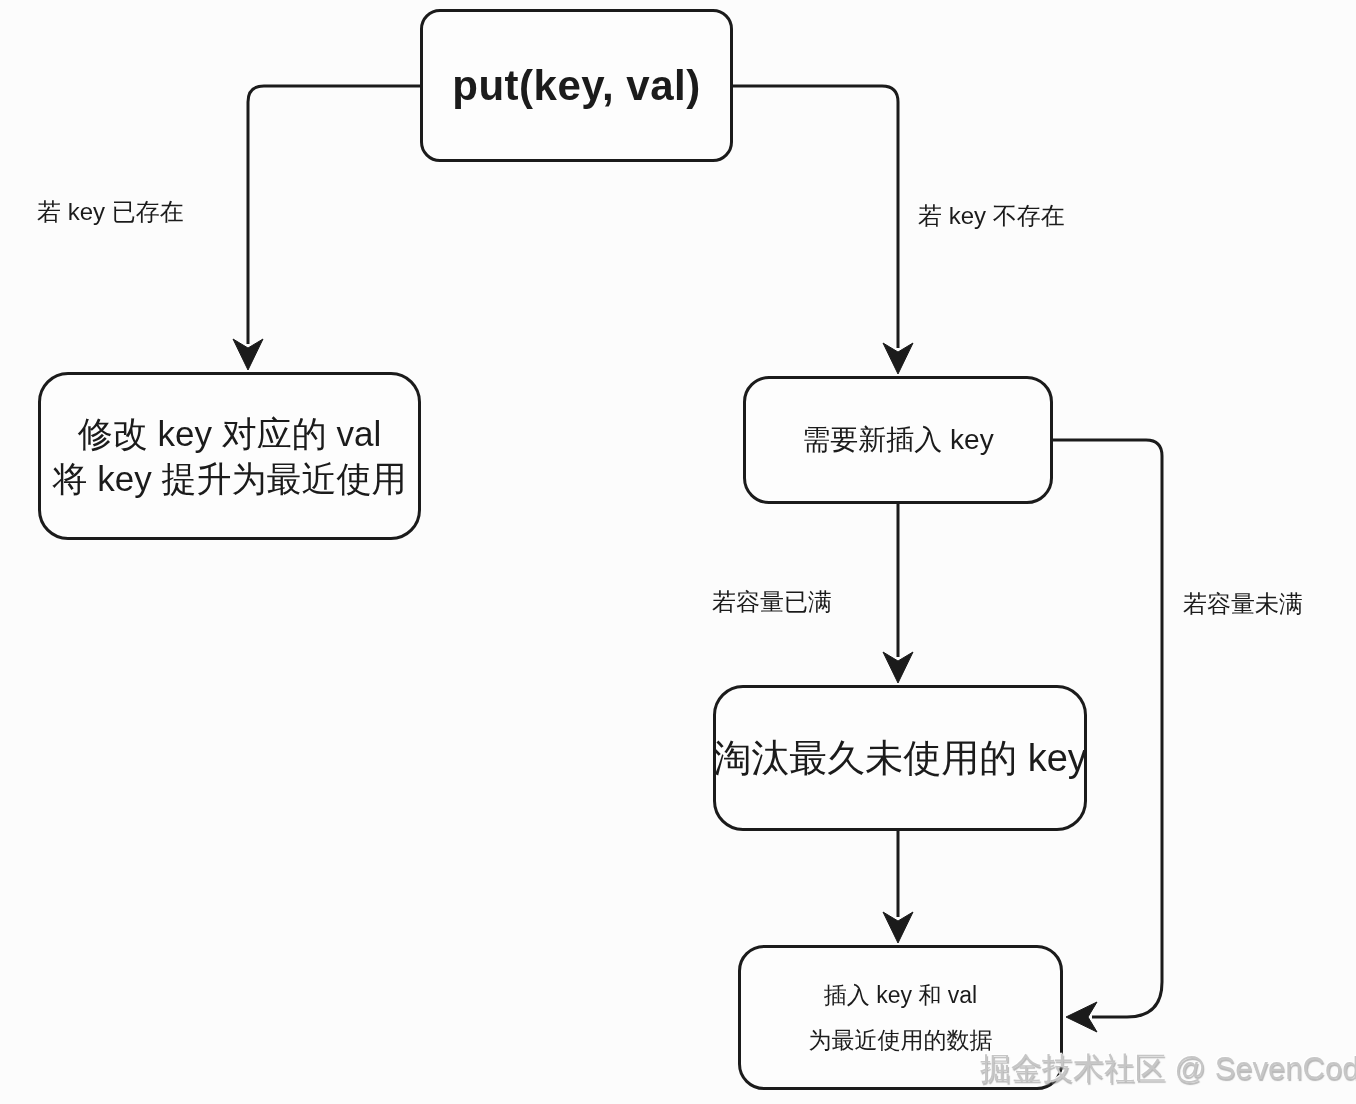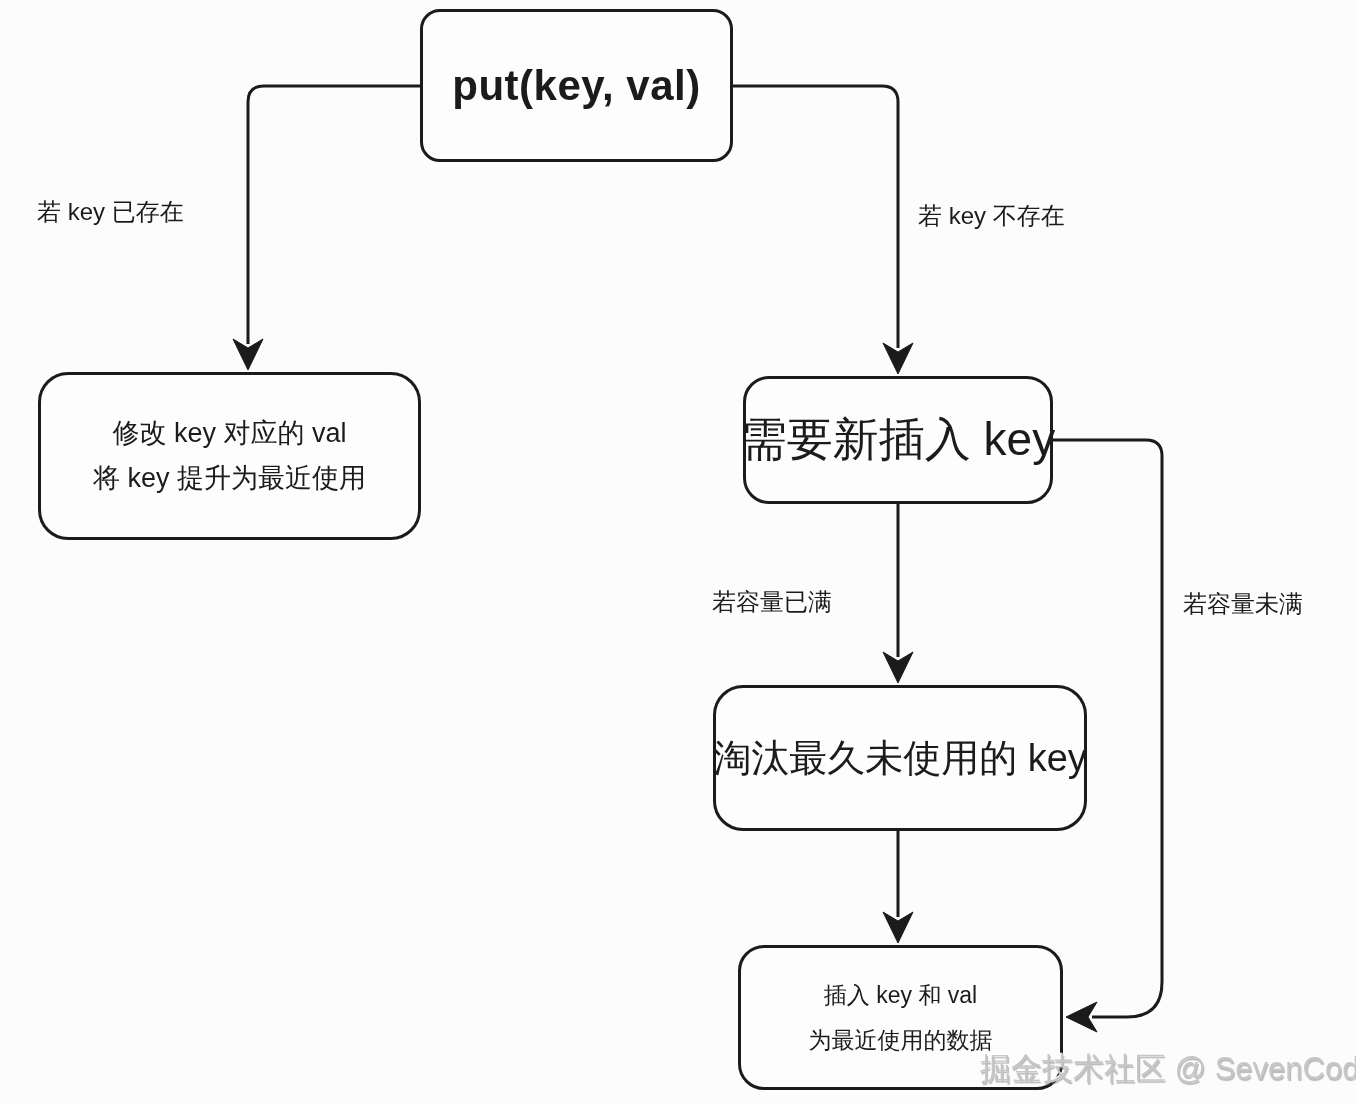--- a/index.html
+++ b/index.html
@@ -51,26 +51,26 @@
   }
   .node .ln { display: block; white-space: nowrap; }
   .node-put {
     left: 420px; top: 9px; width: 313px; height: 153px;
     border-radius: 20px;
     font-size: 42px; font-weight: 700; letter-spacing: 0.5px;
   }
   .node-modify {
     left: 38px; top: 372px; width: 383px; height: 168px;
     border-radius: 30px;
-    font-size: 27px; line-height: 45px;
+    font-size: 35px; line-height: 45px;
   }
   .node-insert-new {
     left: 743px; top: 376px; width: 310px; height: 128px;
     border-radius: 26px;
-    font-size: 46px;
+    font-size: 28px;
   }
   .node-evict {
     left: 713px; top: 685px; width: 374px; height: 146px;
     border-radius: 30px;
     font-size: 38px;
   }
   .node-insert-recent {
     left: 738px; top: 945px; width: 325px; height: 145px;
     border-radius: 26px;
     font-size: 23px; line-height: 45px;

